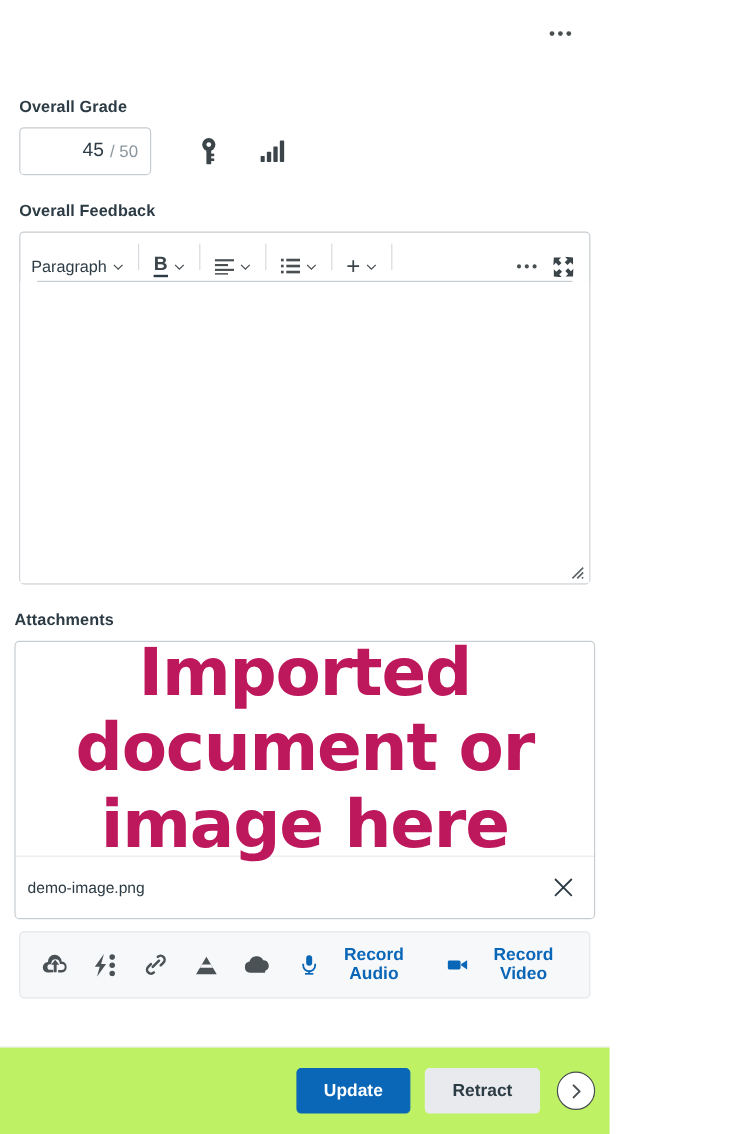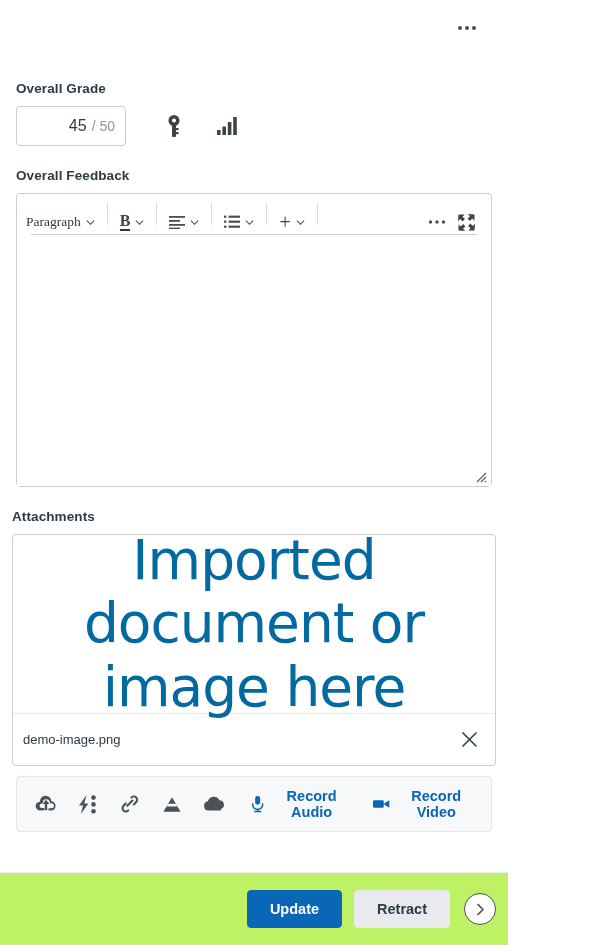--- a/index.html
+++ b/index.html
@@ -90,29 +90,29 @@
     padding: 0 8px 0 4px;
     gap: 0;
     flex: 0 0 auto;
   }
   .tb-btn {
     height: 30px;
     min-width: 30px;
     padding: 0 5px;
     display: flex;
     align-items: center;
-    justify-content: flex-start;
+    justify-content: flex-end;
     gap: 5px;
     background: none;
     border: none;
     border-radius: 3px;
     cursor: pointer;
     color: #3b4449;
     font-size: 13px;
-    font-family: Liberation Serif, serif;
+    font-family: Liberation Sans, sans-serif;
     margin-top: 16px;
   }
   .tb-text { font-size: 13.5px; color: #2d3b45; }
   .caret { width: 9px; height: 9px; display: inline-block; }
   .tb-sep {
     width: 1px;
     height: 22px;
     background: #d7dade;
     margin: 0 7px;
   }
@@ -144,23 +144,23 @@
     height: 178px;
     display: flex;
     align-items: center;
     justify-content: center;
     text-align: center;
     padding: 0 8px;
   }
   .attach-preview span {
     font-size: 55px;
     line-height: 1.15;
-    color: #0369a1;
+    color: #be185d;
     font-family: "DejaVu Sans", sans-serif;
-    font-weight: 400;
+    font-weight: 700;
     letter-spacing: -1px;
   }
   .attach-file {
     height: 52px;
     border-top: 1px solid #e8eaec;
     display: flex;
     align-items: center;
     justify-content: space-between;
     padding: 0 12px 0 10px;
   }

